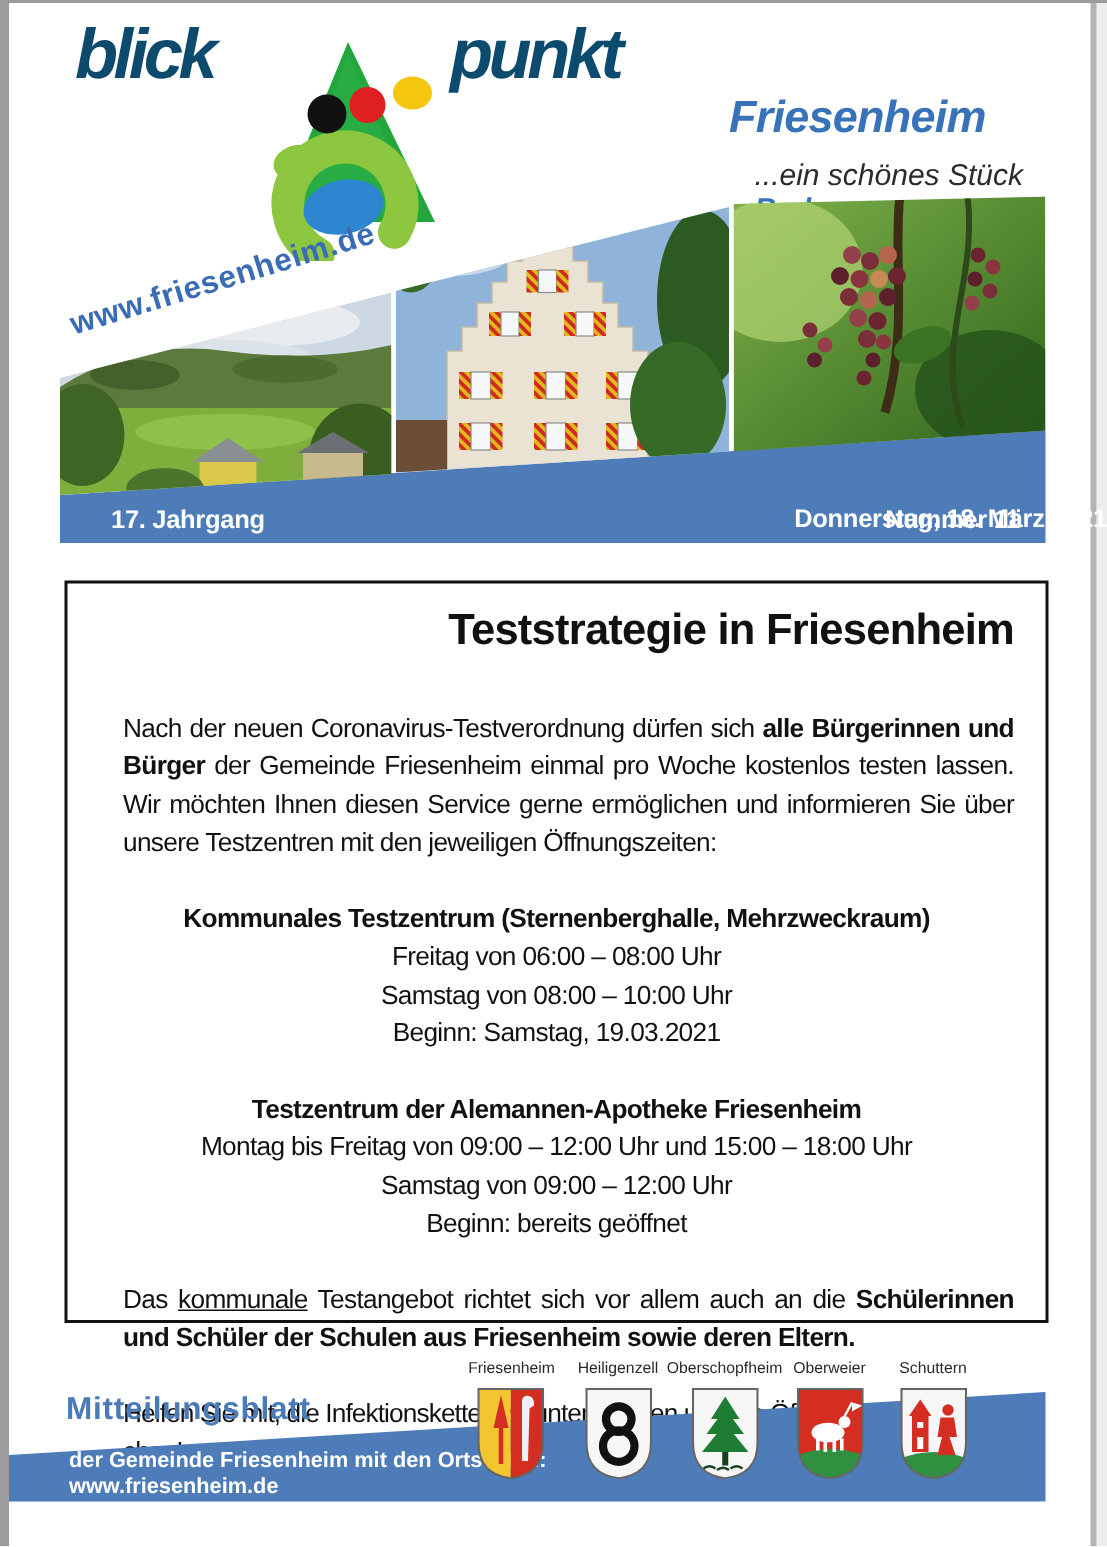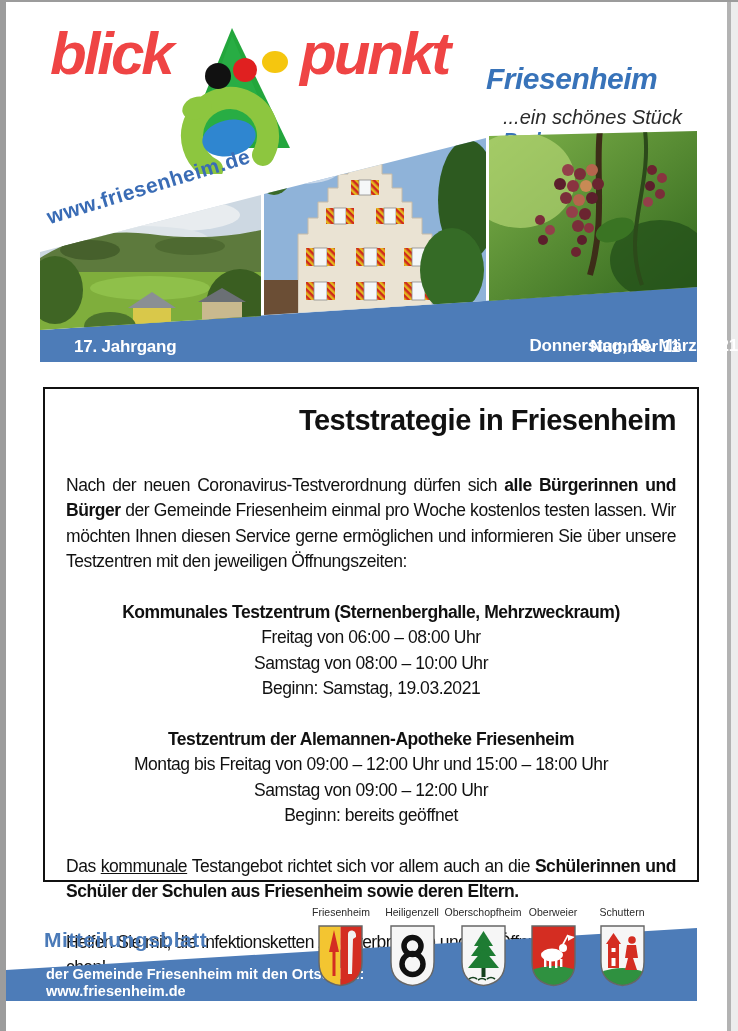--- a/index.html
+++ b/index.html
@@ -5,22 +5,22 @@
   html,body{margin:0;padding:0;background:#fff;}
   .page{position:relative;width:738px;height:1031px;background:#fff;overflow:hidden;
         font-family:"Liberation Sans","DejaVu Sans",sans-serif;color:#111;}
   
   .edge-left{position:absolute;left:0;top:0;width:6px;height:1031px;background:#9c9c9c;}
   .edge-top{position:absolute;left:0;top:0;width:738px;height:2px;background:#9c9c9c;}
   .edge-right{position:absolute;left:727px;top:0;width:4px;height:1031px;background:#b3b3b3;}
   .edge-right2{position:absolute;left:731px;top:0;width:7px;height:1031px;background:#ededed;}
 
   
-  .logo-word{position:absolute;top:24px;font-size:60px;font-weight:bold;font-style:italic;
-             letter-spacing:-3px;color:#ef4444;line-height:1;}
+  .logo-word{position:absolute;top:12px;font-size:47px;font-weight:bold;font-style:italic;
+             letter-spacing:-3px;color:#0c4a6e;line-height:1;}
   .logo-blick{left:50px;}
   .logo-punkt{left:300px;}
   .logo-mark{position:absolute;left:178px;top:24px;}
   .region-title{position:absolute;left:486px;top:62px;font-size:30px;font-weight:bold;
                 font-style:italic;color:#3873b9;letter-spacing:-0.5px;}
   .tagline{position:absolute;left:503px;top:106px;font-size:20px;font-style:italic;color:#2b2b2b;}
   .tagline b{color:#3873b9;}
 
   
   .banner-svg{position:absolute;left:0;top:130px;}
@@ -30,21 +30,21 @@
   .bar-volume{left:74px;top:337px;}
   .bar-date{left:0;top:336px;width:738px;text-align:right;}
   .bar-number{right:58px;top:337px;}
 
   
   .article-box{position:absolute;left:43px;top:387px;width:610px;height:475px;
                border:2px solid #111;padding:0 21px 16px 21px;
                font-size:17.5px;line-height:25.5px;letter-spacing:-0.45px;text-align:justify;}
   .article-box h1{margin:16px 0 0 0;text-align:right;font-size:29px;line-height:1.1;
                   letter-spacing:-0.5px;font-weight:bold;}
-  .para{margin:25px 0 0 0;}
+  .para{margin:25px 0 0 16px;}
   .intro{margin-top:36px;}
   .center-block{margin-top:25px;text-align:center;}
   .center-block .hd{font-weight:bold;}
   .closing{letter-spacing:-0.6px;text-align:left;}
   .u{text-decoration:underline;}
 
   
   .footer-svg{position:absolute;left:0;top:895px;}
   .footer-brand{position:absolute;left:44px;top:928px;font-size:21px;font-weight:bold;
                 color:#4a7ab8;letter-spacing:0.5px;}

